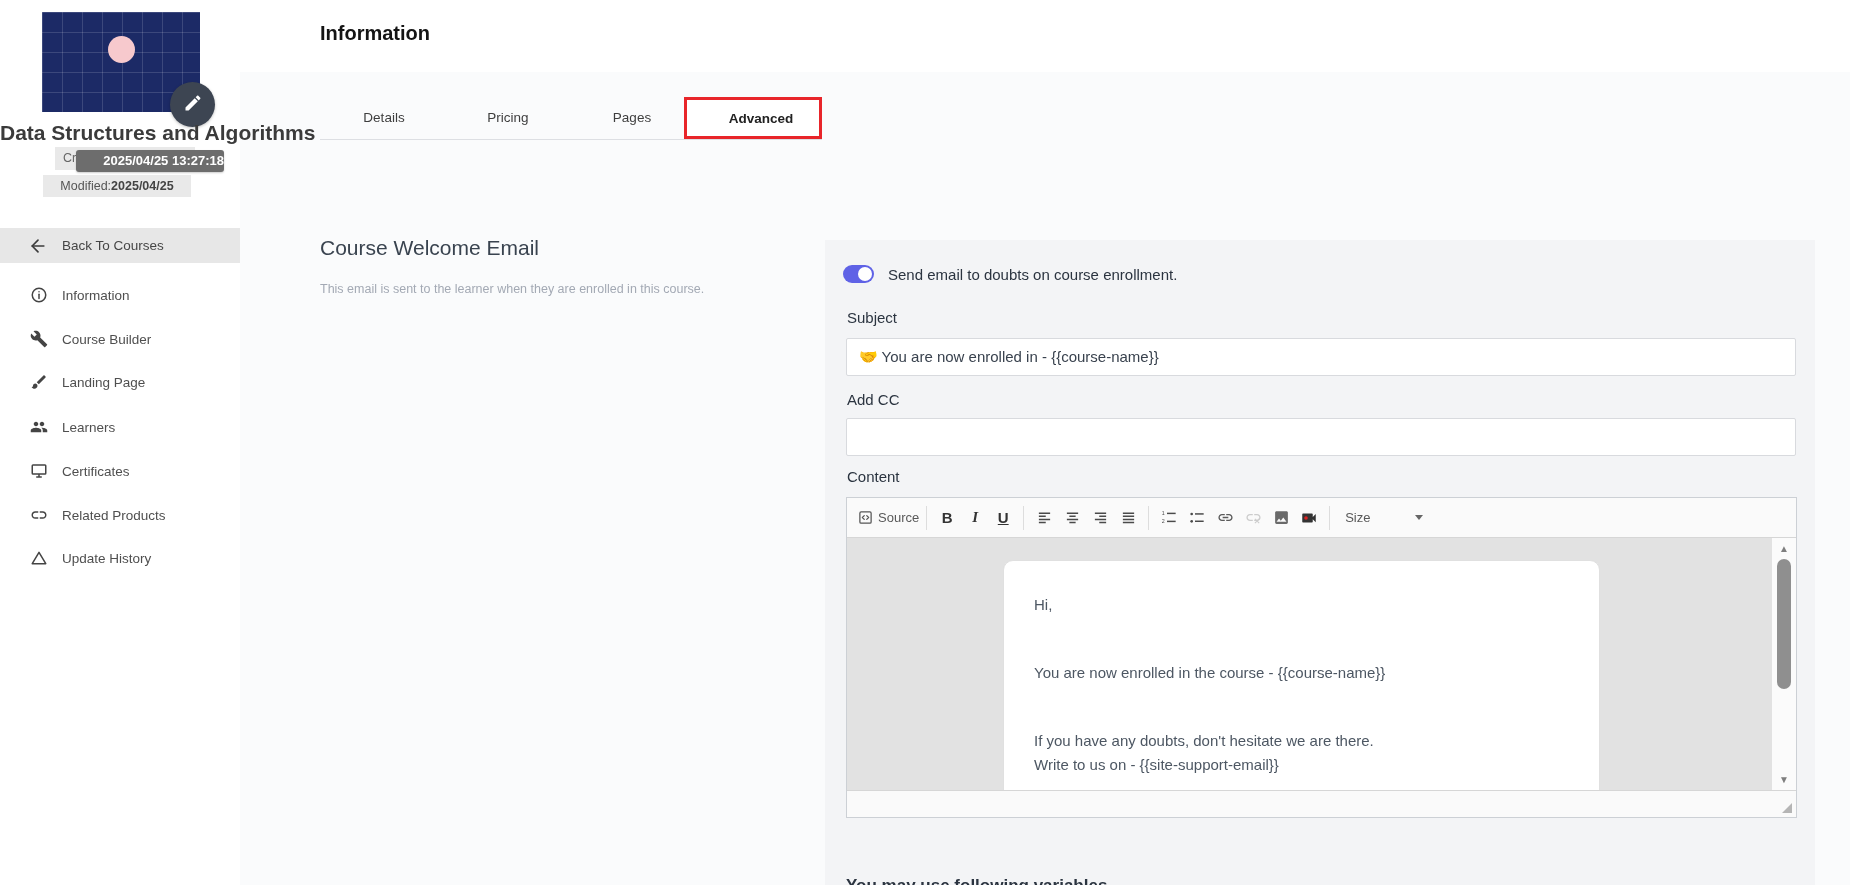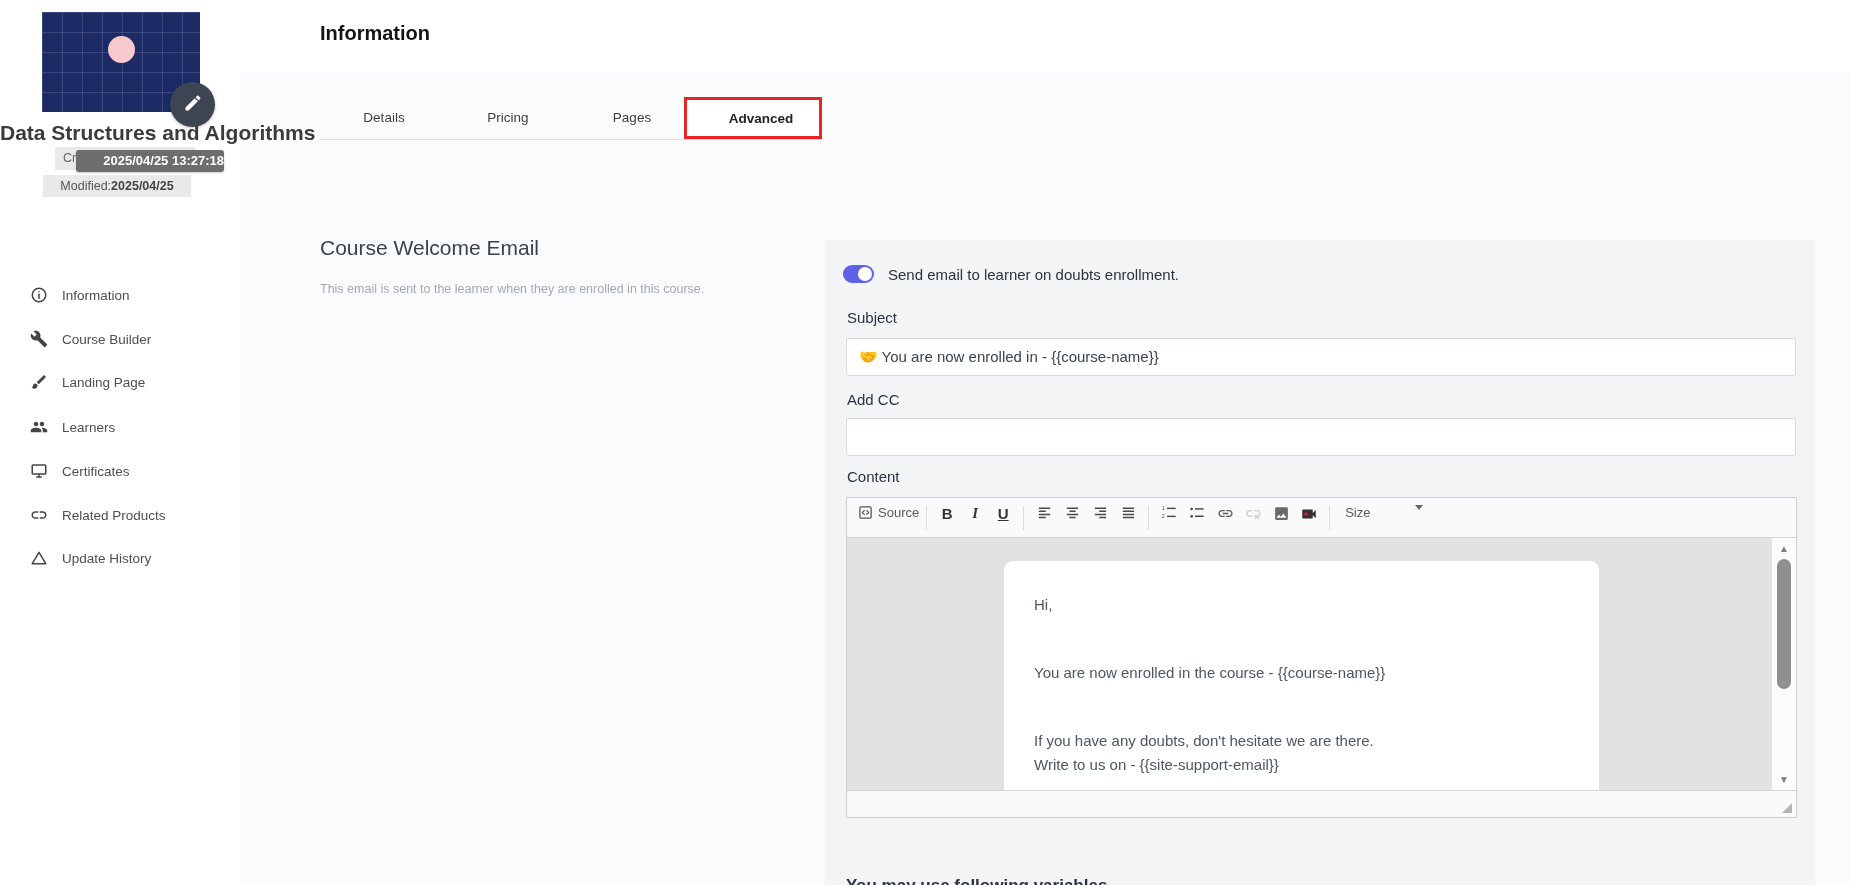--- a/index.html
+++ b/index.html
@@ -62,21 +62,21 @@
     border:1px solid #d8dade; border-radius:2px; font-size:15px; color:#39424e; padding:0 12px;
     font-family:"Liberation Sans", sans-serif; outline:none; }
   .inp-subject { top:338px; }
   .inp-cc { top:418px; }
 
   
   .editor { position:absolute; left:846px; top:497px; width:951px; height:321px; background:#fff;
     border:1px solid #ccd0d5; }
   .ed-toolbar { position:absolute; left:0; top:0; right:0; height:40px; background:#fafafa;
     border-bottom:1px solid #d6d6d6; display:flex; align-items:center; padding-left:10px; }
-  .tb-btn { display:flex; justify-content:center; height:26px; min-width:26px;
+  .tb-btn { display:flex; align-items:center; justify-content:center; height:26px; min-width:26px;
     margin:16px 1px; cursor:pointer; color:#4a4a4a; }
   .tb-sep { width:1px; height:24px; background:#ddd; margin:0 6px; }
   .tb-source-label { font-size:13px; color:#595959; margin-left:5px; }
   .tb-b { font-size:15px; font-weight:700; color:#333; }
   .tb-i { font-size:15px; font-weight:700; font-style:italic; font-family:"Liberation Serif", serif; color:#333; }
   .tb-u { font-size:15px; font-weight:700; text-decoration:underline; color:#333; }
   .tb-size { font-size:13px; color:#595959; margin-left:8px; }
   .tb-caret { width:0; height:0; border-left:4px solid transparent; border-right:4px solid transparent;
     border-top:5px solid #666; margin-left:44px; }
   .disabled { opacity:.4; }
@@ -113,20 +113,27 @@
             <path d="M3 17.25V21h3.75L17.81 9.94l-3.75-3.75L3 17.25zM20.71 7.04c.39-.39.39-1.02 0-1.41l-2.34-2.34c-.39-.39-1.02-.39-1.41 0l-1.83 1.83 3.75 3.75 1.83-1.83z"></path>
           </svg>
       </span>
     </div>
     <div class="course-title">Data Structures and Algorithms</div>
 
     <div class="badge-created">Cre</div>
     <div class="tooltip">2025/04/25 13:27:18</div>
     <div class="badge-modified"><span>Modified:</span><b>2025/04/25</b></div>
 
+    <div class="back-row">
+      <svg width="20" height="20" viewBox="0 0 24 24" fill="none" stroke="#3c3c3c" stroke-width="2" stroke-linecap="round" stroke-linejoin="round">
+          <path d="M19 12H5"></path>
+          <path d="M12 19l-7-7 7-7"></path>
+        </svg>
+      <span class="back-label">Back To Courses</span>
+    </div>
 
     <div class="menu-item" style="top:273px">
       <svg width="18" height="18" viewBox="0 0 24 24" fill="none" stroke="#444" stroke-width="2">
           <circle cx="12" cy="12" r="9"></circle>
           <line x1="12" y1="11" x2="12" y2="16.5" stroke-linecap="round"></line>
           <line x1="12" y1="7.5" x2="12" y2="7.6" stroke-linecap="round"></line>
         </svg>
       <span class="menu-label">Information</span>
     </div>
     <div class="menu-item" style="top:317px">
@@ -182,21 +189,21 @@
   <div class="tab-underline"></div>
 
   <div class="section-title">Course Welcome Email</div>
   <div class="section-desc">This email is sent to the learner when they are enrolled in this course.</div>
 
   <div class="panel"></div>
 
   <div class="toggle">
     <div class="toggle-knob"></div>
   </div>
-  <div class="toggle-label">Send email to learner on doubts enrollment.</div>
+  <div class="toggle-label">Send email to doubts on course enrollment.</div>
 
   <div class="field-label lbl-subject">Subject</div>
   <input class="text-input inp-subject" value="🤝 You are now enrolled in - {{course-name}}" style="">
 
   <div class="field-label lbl-cc">Add CC</div>
   <input class="text-input inp-cc" value="" style="">
 
   <div class="field-label lbl-content">Content</div>
 
   <div class="editor">

